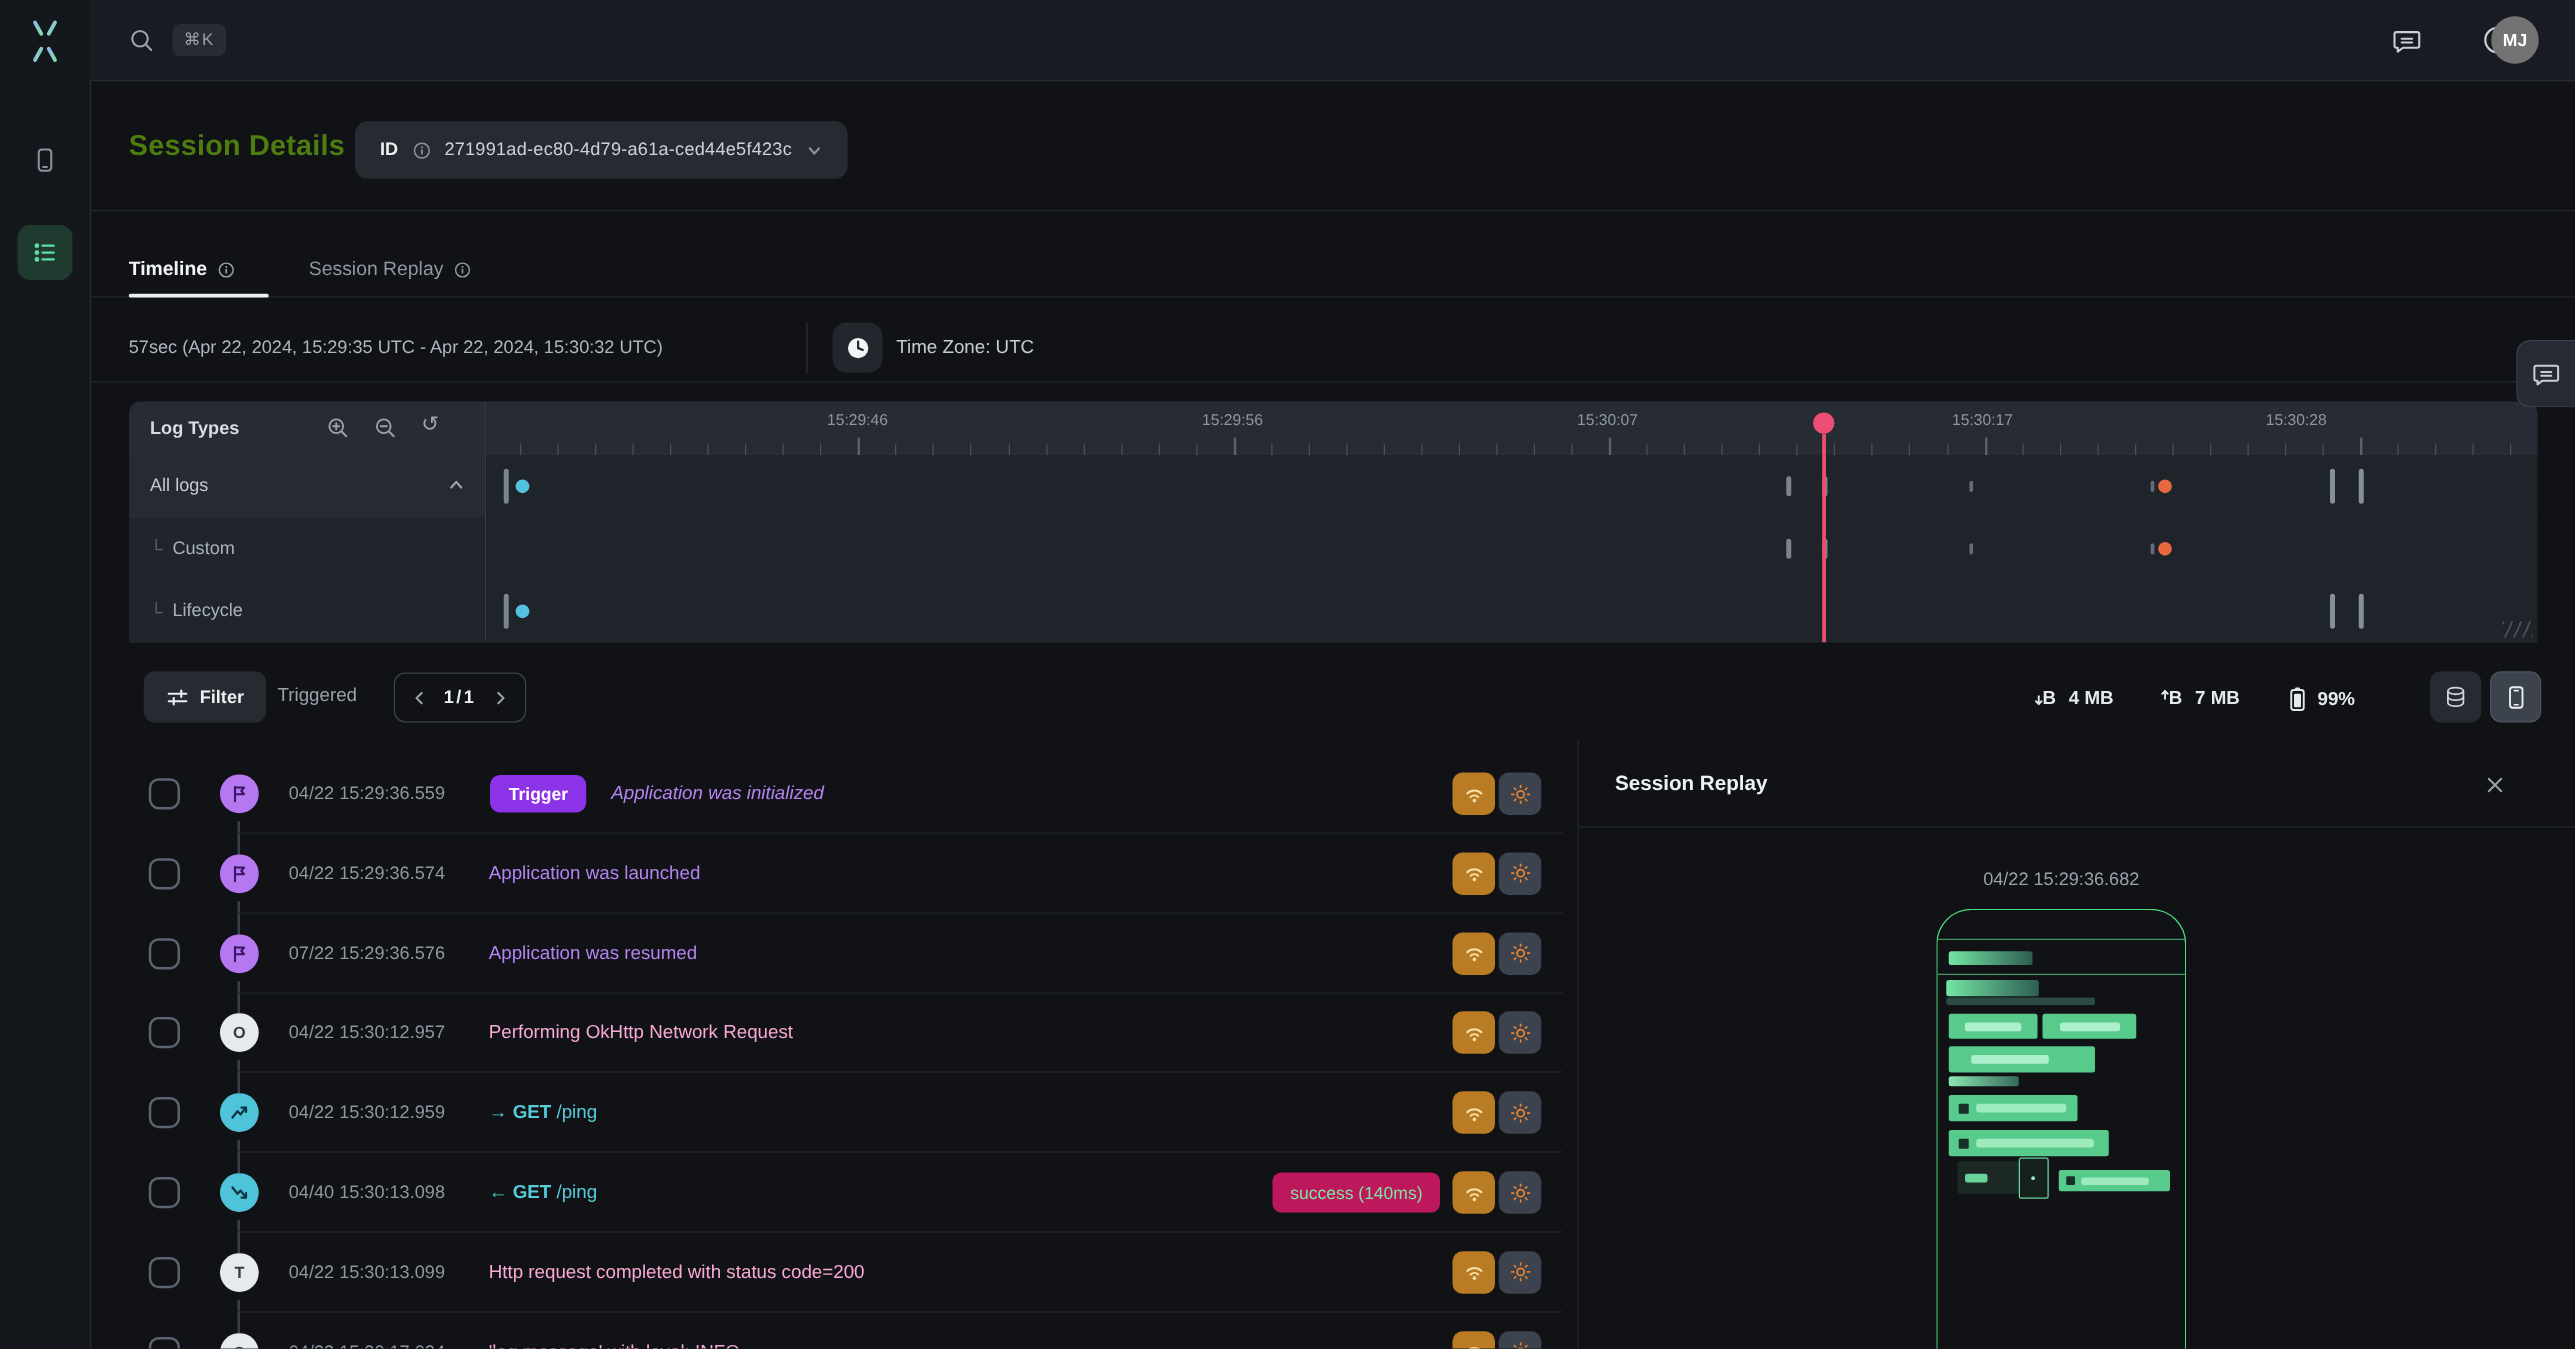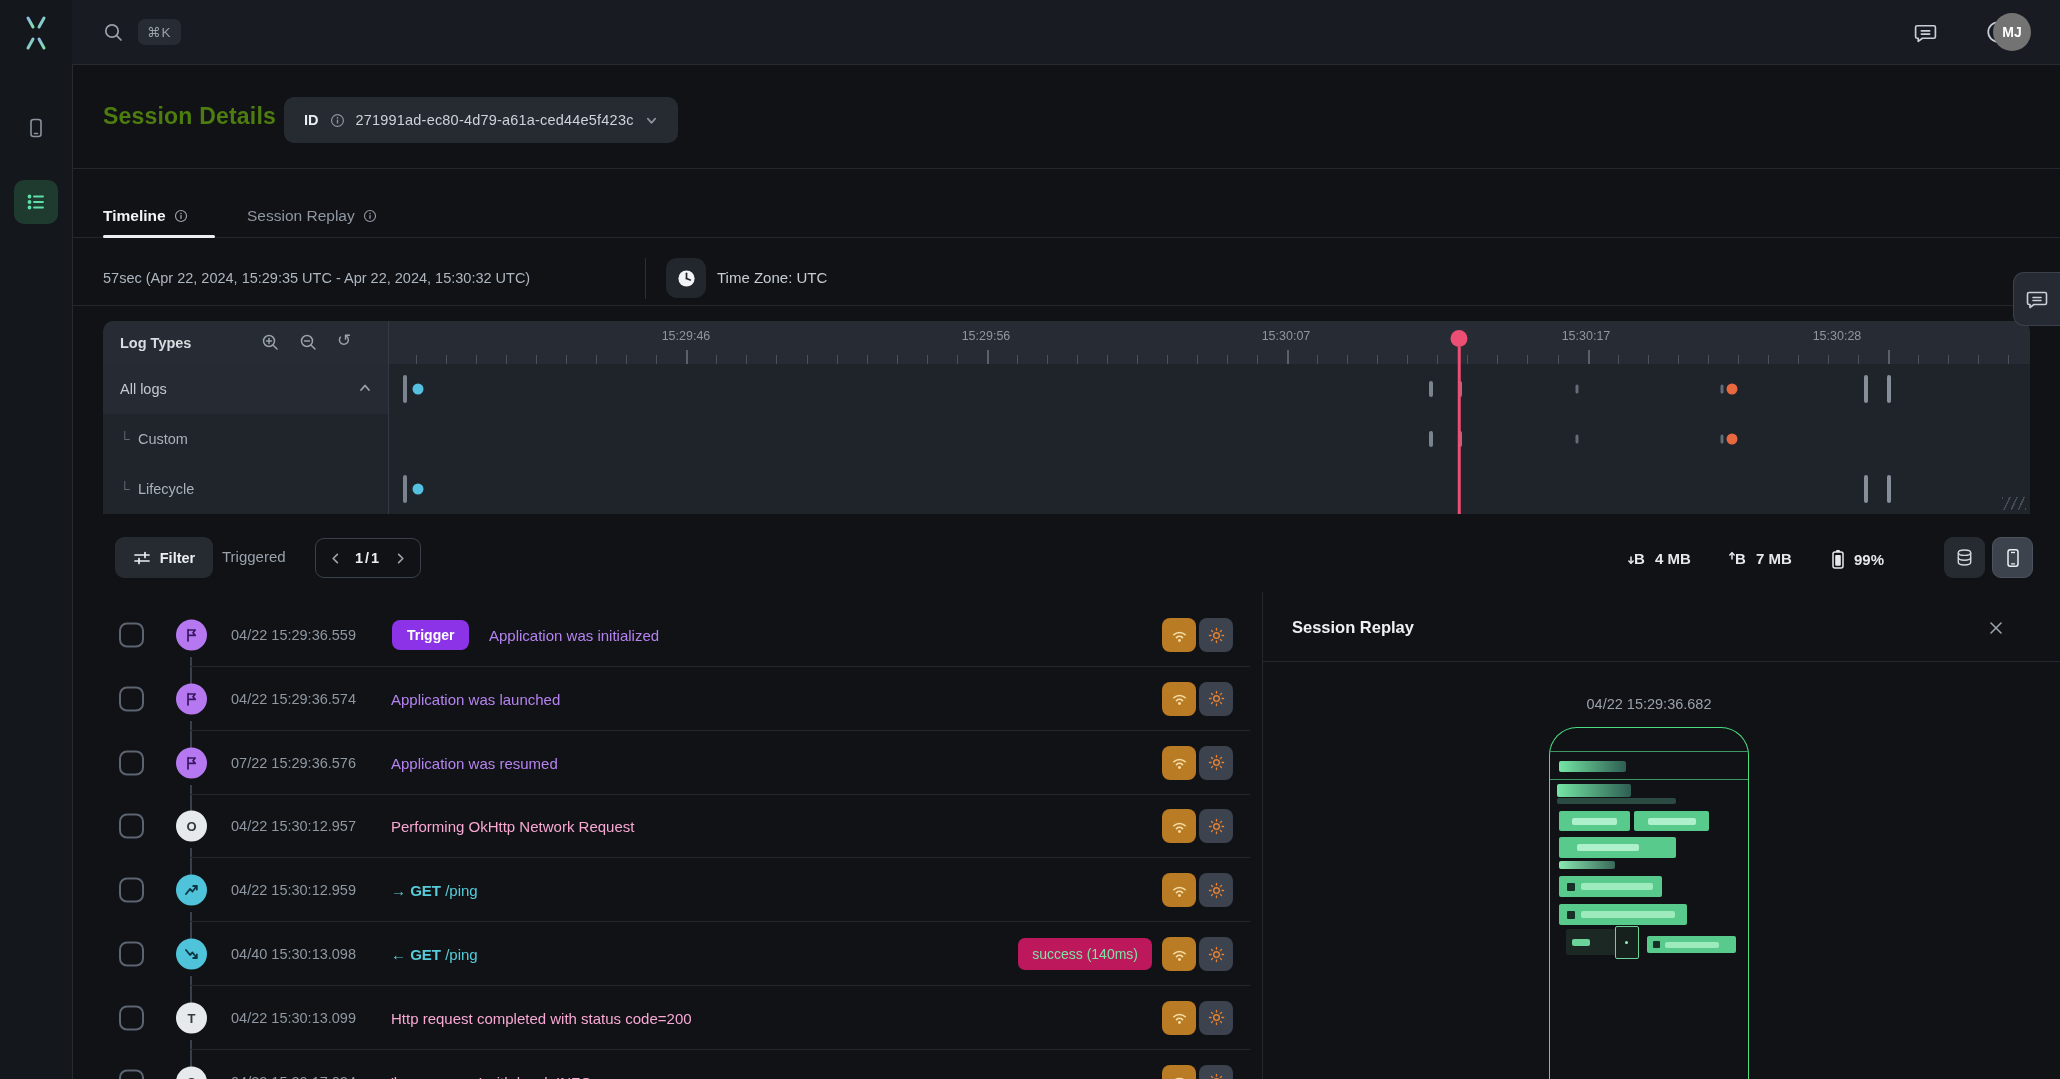--- a/index.html
+++ b/index.html
@@ -110,21 +110,21 @@
   .licon{position:absolute;left:73px;top:50%;transform:translateY(-50%);width:31px;height:31px;border-radius:50%;
          display:flex;align-items:center;justify-content:center;font-weight:bold;font-size:13px;z-index:1;}
   .licon.purple{background:#b678f0;color:#3a1763;}
   .licon.white{background:#e7eaed;color:#343a41;}
   .licon.teal{background:#4fc3d9;color:#0e3642;}
   .connector{position:absolute;left:87px;top:calc(50% + 22px);width:2px;height:27px;background:#39404b;}
   .ltime{position:absolute;left:128px;top:50%;transform:translateY(-50%);font-size:14.5px;color:#8f97a1;white-space:nowrap;}
   .trigger-badge{position:absolute;left:289px;top:50%;transform:translateY(-50%);background:#8c33e8;color:#fff;
                  font-size:14px;font-weight:bold;border-radius:8px;padding:7px 15px;}
   .ltitle{position:absolute;left:288px;top:50%;transform:translateY(-50%);font-size:15px;white-space:nowrap;}
-  .ltitle.shift{left:386px;}
+  .ltitle.shift{left:386px;font-style:italic;}
   .ltitle.purple{color:#b583f0;}
   .ltitle.white{color:#f9a8d4;}
   .ltitle.teal{color:#58cbd9;}
   .ltitle b{font-weight:bold;}
   .status-badge{position:absolute;right:110px;top:50%;transform:translateY(-50%);background:#be185d;color:#7fe3a4;
                 font-size:14px;border-radius:7px;padding:8px 14px;white-space:nowrap;}
   .row-btn{position:absolute;top:50%;transform:translateY(-50%);width:34px;height:34px;border-radius:8px;
            display:flex;align-items:center;justify-content:center;cursor:pointer;}
   .wifi-btn{right:66px;background:#b97b24;}
   .sun-btn{right:29px;background:#3c434e;}

